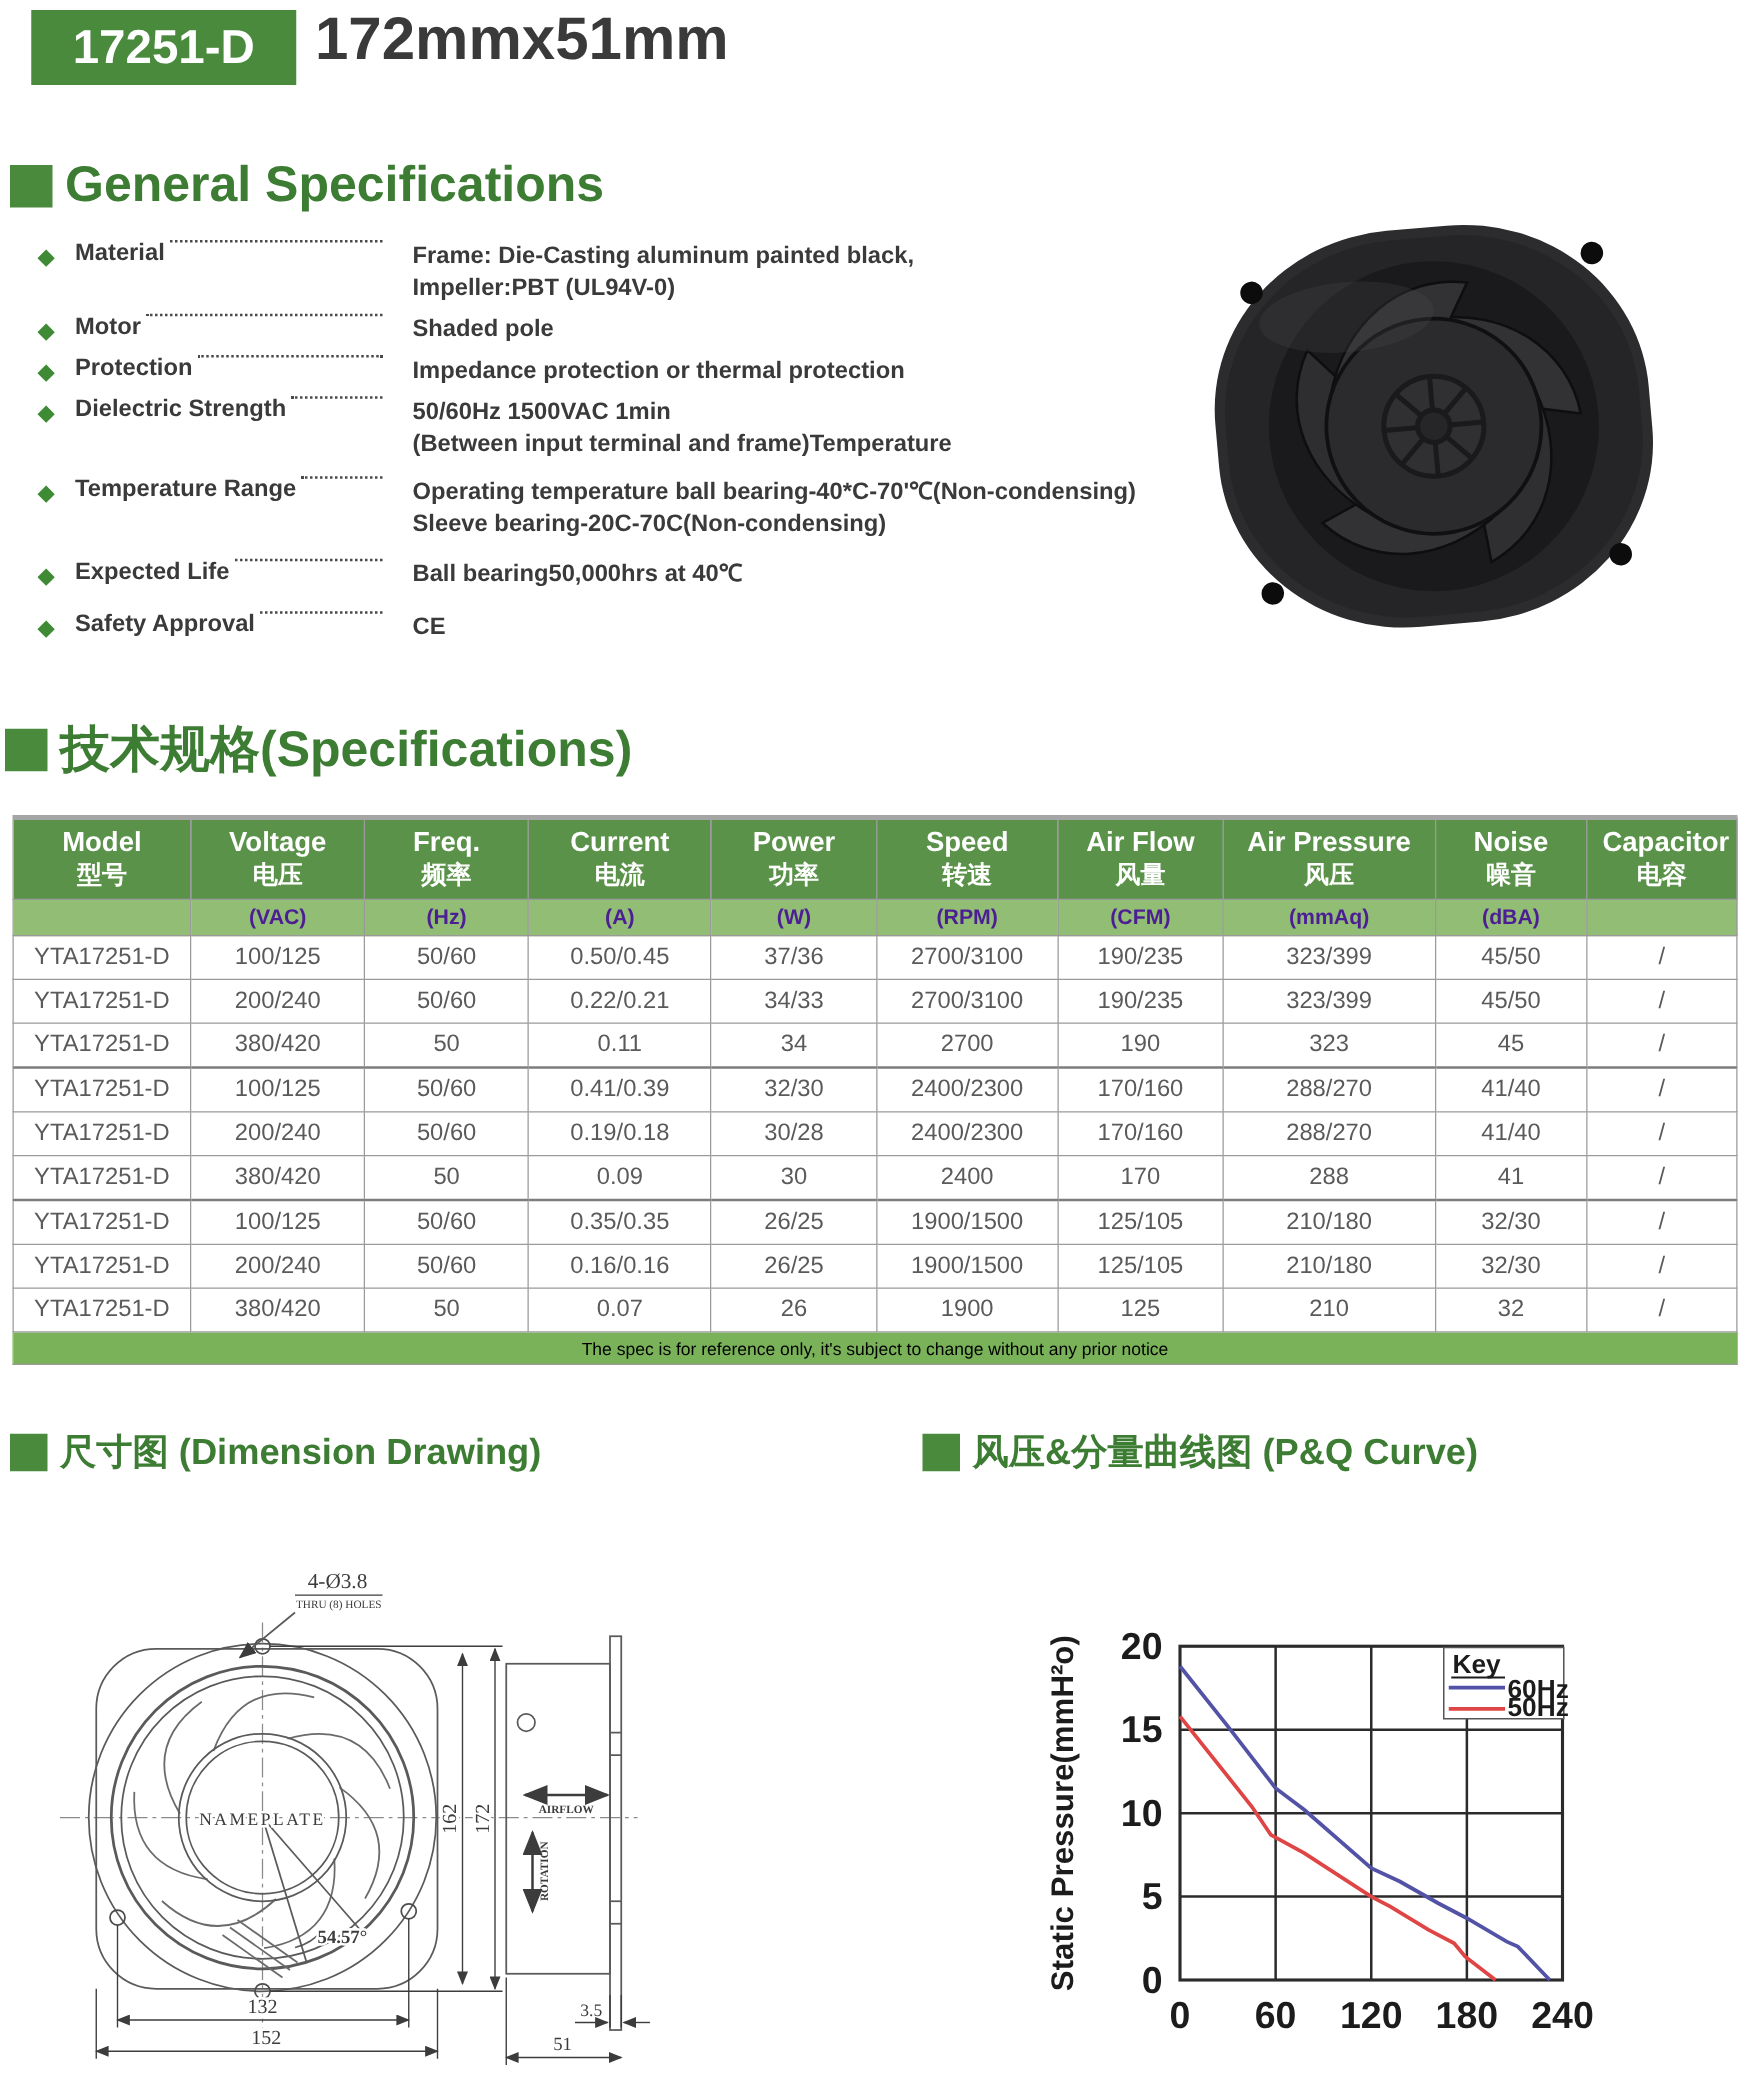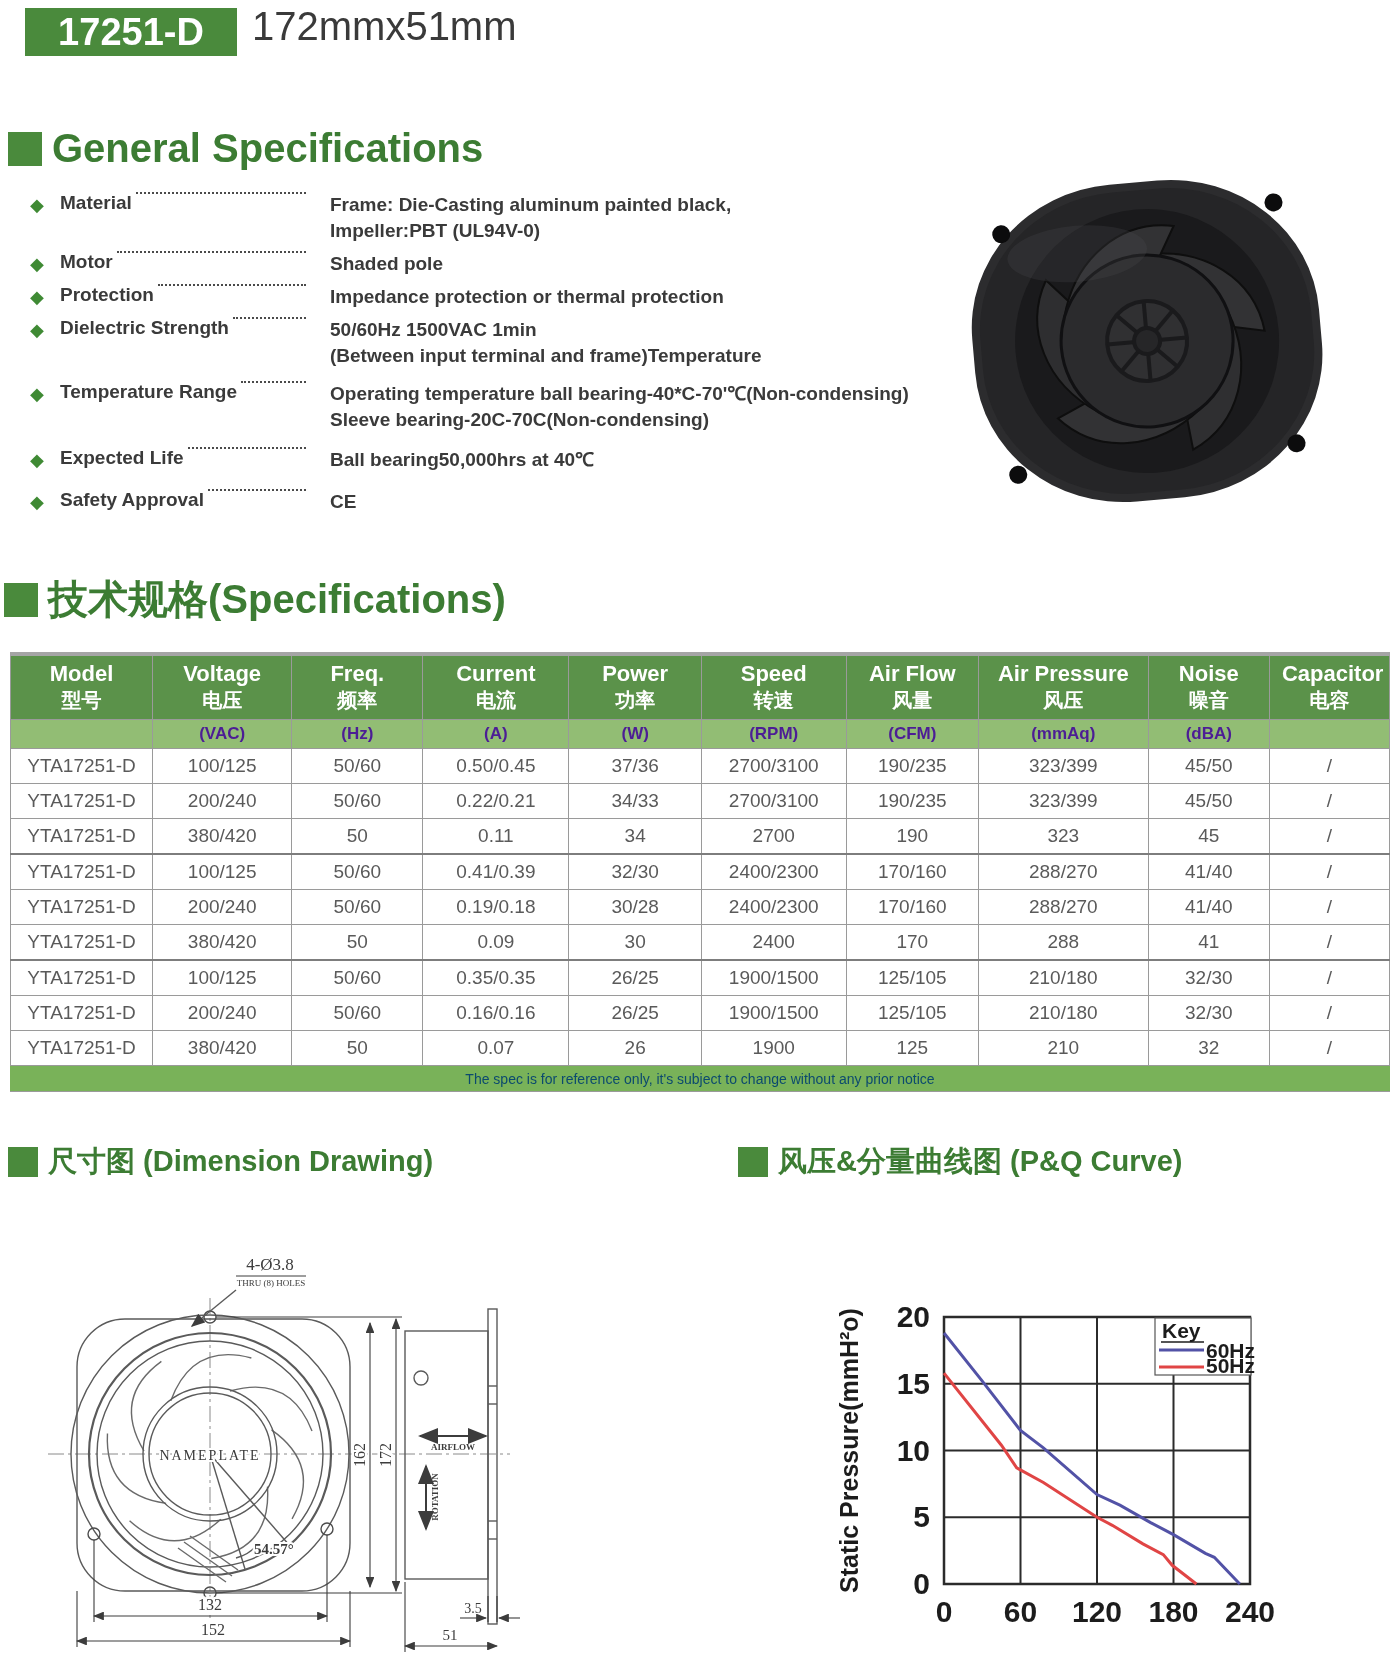--- a/index.html
+++ b/index.html
@@ -1,23 +1,23 @@
 <!DOCTYPE html>
 <html><head>
 <meta charset="utf-8">
 <style>
   html,body{margin:0;padding:0;background:#fff;}
   .page{position:relative;width:1400px;height:1660px;background:#fff;overflow:hidden;
         font-family:"Liberation Sans",sans-serif;color:#3a3a3a;}
 
   
-  .model-box{position:absolute;left:25px;top:8px;width:212px;height:48px;background:#4a8a3c;
+  .model-box{position:absolute;left:25px;top:8px;width:212px;height:60px;background:#4a8a3c;
              display:flex;align-items:center;justify-content:center;color:#fff;
              font-size:38px;font-weight:bold;}
-  .size-label{position:absolute;left:252px;top:4px;font-size:40px;font-weight:normal;color:#3a3a3a;}
+  .size-label{position:absolute;left:252px;top:4px;font-size:48px;font-weight:bold;color:#3a3a3a;}
 
   
   .sec-head{position:absolute;display:flex;align-items:center;}
   .sec-square{width:34px;height:34px;background:#4a8a3c;margin-right:10px;flex:none;}
   .sec-title{font-size:40px;font-weight:bold;color:#3c7c33;white-space:nowrap;}
   .sec-head.small .sec-square{width:30px;height:30px;}
   .sec-head.small .sec-title{font-size:29px;}
 
   
   .spec-list{position:absolute;left:30px;top:192px;width:900px;}
@@ -37,21 +37,21 @@
   
   .spec-table-wrap{position:absolute;left:10px;top:652px;width:1380px;}
   table.spec{width:100%;border-collapse:collapse;table-layout:fixed;border-top:4px solid #a5a5a5;}
   table.spec th,table.spec td{border:1px solid #9a9a9a;text-align:center;vertical-align:middle;}
   table.spec thead th{background:#5b924a;color:#fff;padding:5px 12px 6px;}
   table.spec thead .en{font-size:22px;font-weight:bold;line-height:26px;}
   table.spec thead .zh{font-size:20px;font-weight:bold;line-height:26px;}
   table.spec tr.units td{background:#92bd74;color:#4c1d95;font-size:17px;height:26px;font-weight:bold;}
   table.spec tbody td{height:32px;font-size:19px;color:#5a5a5a;}
   table.spec tbody tr.group-end td{border-bottom:2px solid #7d7d7d;}
-  table.spec tr.note td{background:#79b259;color:#0c4a6e;font-size:14px;height:23px;border-left:1px solid #79b259;border-right:1px solid #79b259;}
+  table.spec tr.note td{background:#79b259;color:#000000;font-size:14px;height:23px;border-left:1px solid #79b259;border-right:1px solid #79b259;}
 
   
   .drawing-svg{position:absolute;left:40px;top:1226px;width:620px;height:434px;}
   .chart-wrap{position:absolute;left:780px;top:1240px;width:600px;height:420px;overflow:hidden;}
   svg{display:block;}
   text{font-family:"Liberation Sans",sans-serif;}
   .cad{font-family:"Liberation Serif",serif;fill:#3c3c3c;}
 </style>
 </head>
 <body>

